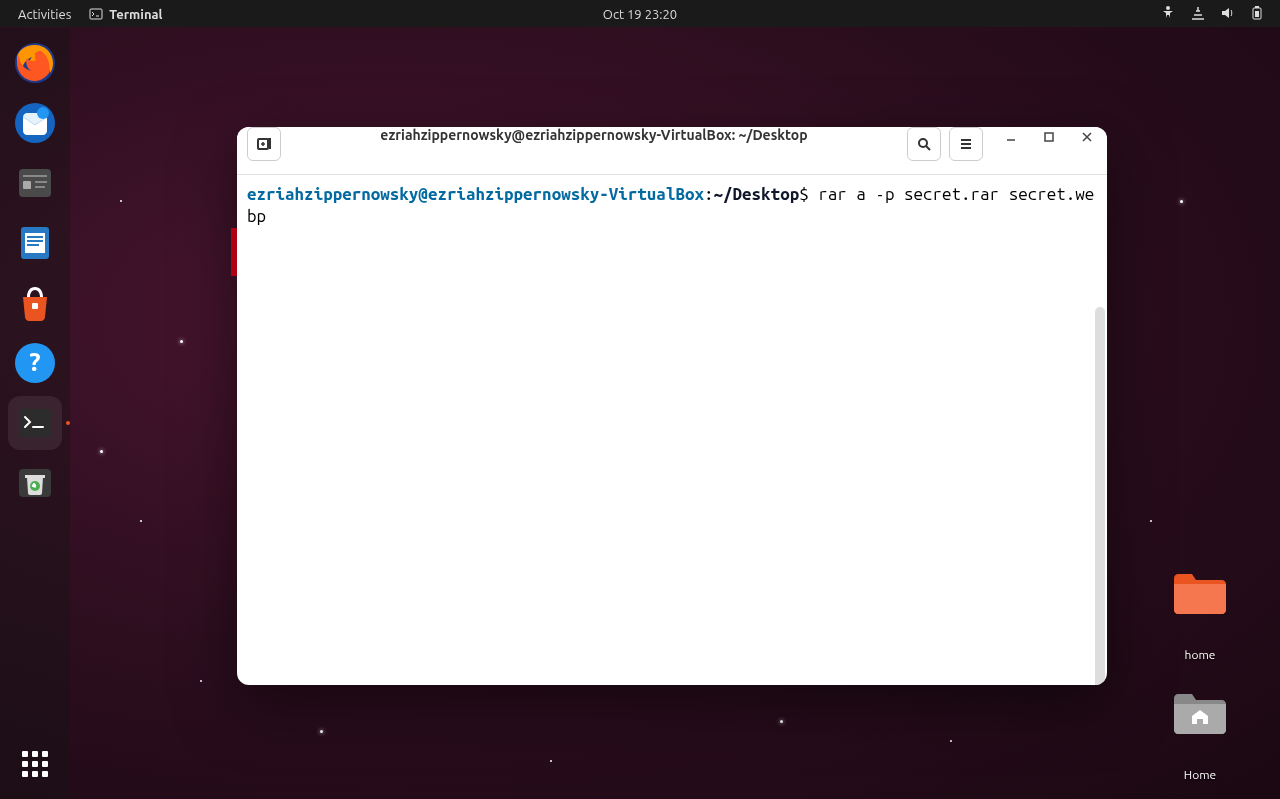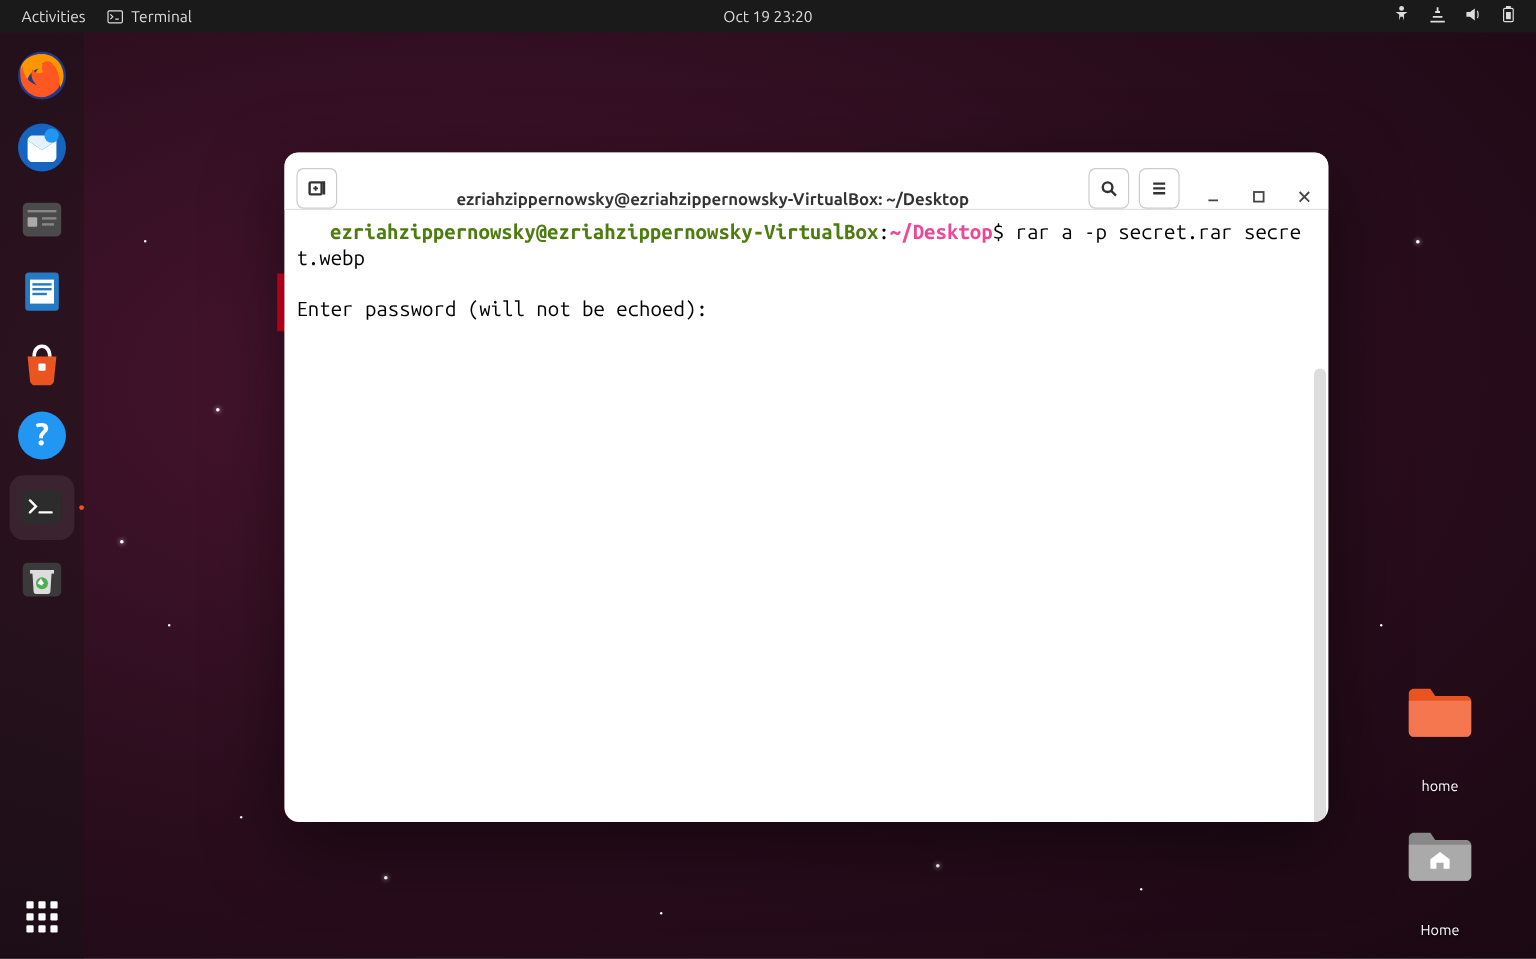--- a/index.html
+++ b/index.html
@@ -17,21 +17,21 @@
 
 
 .topbar {
   position: absolute; top: 0; left: 0; right: 0; height: 27px;
   background: #1a1a1a; color: #ddd; display: flex; align-items: center;
   font-size: 13px; z-index: 100;
 }
 .topbar-left { display: flex; align-items: center; gap: 18px; padding-left: 18px; }
 .topbar-center { position: absolute; left: 50%; transform: translateX(-50%); }
 .topbar-right { margin-left: auto; display: flex; align-items: center; gap: 14px; padding-right: 14px; }
-.topbar .app { display: flex; align-items: flex-start; gap: 6px; }
+.topbar .app { display: flex; align-items: flex-start; gap: 6px; font-weight: bold; }
 .tray-icon svg { width: 16px; height: 16px; fill: #ddd; }
 
 
 .dock {
   position: absolute; left: 0; top: 28px; bottom: 0; width: 70px;
   background: rgba(20, 20, 20, 0.4); display: flex; flex-direction: column;
   align-items: center; padding: 8px 0; gap: 6px; z-index: 50;
 }
 .dock-item {
   width: 54px; height: 54px; border-radius: 12px; display: flex;
@@ -60,40 +60,40 @@
 .desktop-icon .label { text-shadow: 0 1px 2px rgba(0,0,0,0.8); margin-top: 24px; }
 
 
 .terminal-window {
   position: absolute; left: 237px; top: 127px; width: 870px; height: 558px;
   background: #fff; border-radius: 12px; box-shadow: 0 20px 60px rgba(0,0,0,0.5);
   overflow: hidden; z-index: 60;
 }
 .titlebar {
   height: 48px; background: #fff; border-bottom: 1px solid #e0e0e0;
-  display: flex; align-items: flex-end; padding: 0 10px; gap: 8px;
+  display: flex; align-items: flex-start; padding: 0 10px; gap: 8px;
 }
 .tb-btn {
   width: 34px; height: 34px; border: 1px solid #ccc; border-radius: 6px;
   background: #fff; display: flex; align-items: center; justify-content: center;
   cursor: pointer;
 }
 .tb-btn svg { width: 16px; height: 16px; stroke: #333; fill: none; stroke-width: 2; }
 .tb-title { flex: 1; text-align: center; font-size: 14px; font-weight: 600; color: #333; }
 .window-controls { display: flex; gap: 18px; margin-left: 10px; }
 .wc { width: 20px; height: 20px; display: flex; align-items: center; justify-content: center; cursor: pointer; }
 .wc svg { width: 14px; height: 14px; stroke: #444; fill: none; stroke-width: 1.5; }
 
 .terminal-body {
   padding: 8px 10px; font-family: 'Ubuntu Mono', 'DejaVu Sans Mono', monospace;
   font-size: 17px; line-height: 1.3; position: relative; height: calc(100% - 48px);
   overflow: hidden;
 }
-.prompt-user { color: #4d7c0f; font-weight: 600; margin-left: 28px; }
-.prompt-path { color: #ec4899; font-weight: 600; }
+.prompt-user { color: #0369a1; font-weight: 600; }
+.prompt-path { color: #0f172a; font-weight: 600; }
 .prompt-cmd { color: #000; }
 .terminal-line { white-space: pre-wrap; word-break: break-all; }
 
 .red-box {
   position: absolute; border: 6px solid #e5001a; pointer-events: none;
 }
 
 .annotation {
   position: absolute; font-family: Impact, 'Arial Black', sans-serif;
   color: #e5001a; letter-spacing: 3px; font-weight: 900;
@@ -282,21 +282,20 @@
       <div class="wc">
           <svg viewBox="0 0 14 14">
             <path d="M3 3l8 8M11 3l-8 8"></path>
           </svg>
         </div>
     </div>
   </div>
   <div class="terminal-body">
     <div class="terminal-line"><span class="prompt-user">ezriahzippernowsky@ezriahzippernowsky-VirtualBox</span><span>:</span><span class="prompt-path">~/Desktop</span><span>$</span><span class="prompt-cmd"> rar a -p secret.rar secret.webp</span></div>
     <div style="height:20px"></div>
-    <div class="terminal-line">Enter password (will not be echoed): </div>
   </div>
   <div class="scrollbar"></div>
 </div>
 
 <div class="red-box" style="left:231px; top:228px; width:521px; height:48px"></div>
 
 <div class="annotation ann1">(TYPE THE PASSWORD YOU WANT)</div>
 <div class="annotation ann2">NOTE: IT WILL NOT SHOW AS YOU TYPE, JUST KEEP ON TYPING AND PRESS ENTER ONCE YOU'RE DONE.</div>
 
 </body></html>

